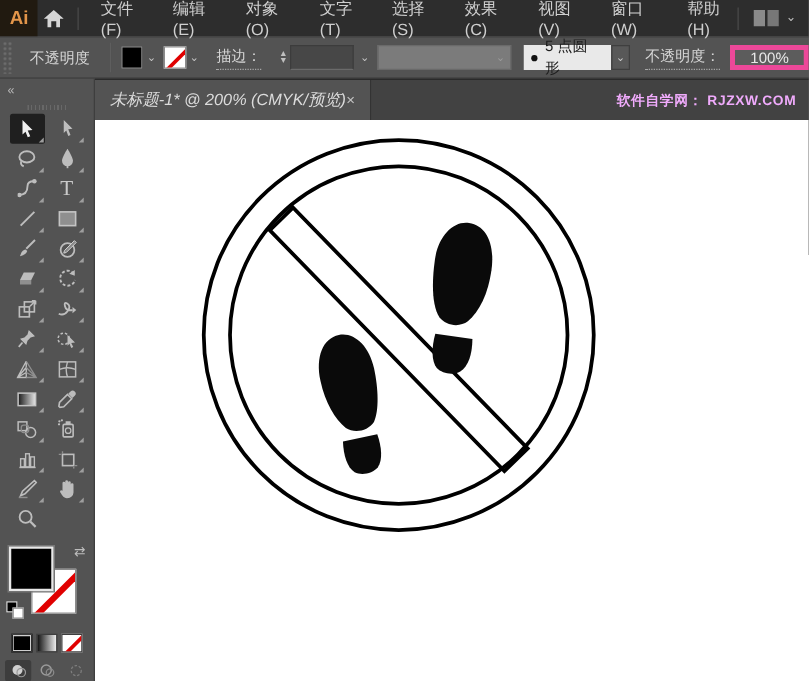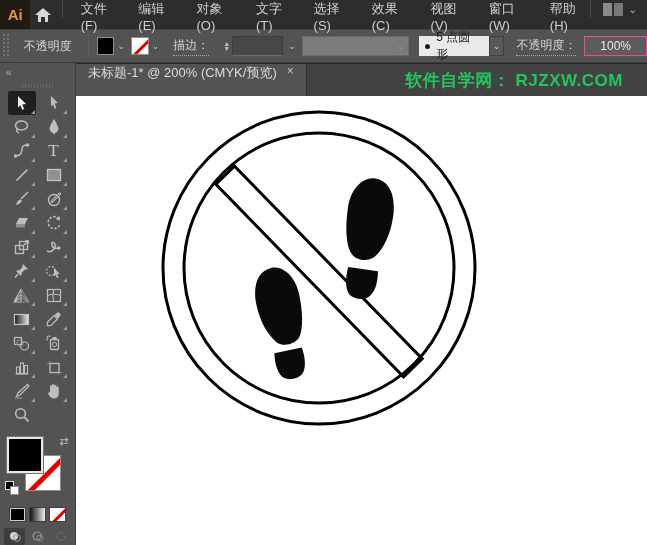--- a/index.html
+++ b/index.html
@@ -1,20 +1,20 @@
 <!DOCTYPE html>
 <html><head>
 <meta charset="utf-8">
 <style>
   * { margin:0; padding:0; box-sizing:border-box; }
   html,body { width:647px; height:545px; overflow:hidden;
     font-family:"Liberation Sans","DejaVu Sans",sans-serif; background:#535353; }
 
   
-  .menubar { height:29px; background:#2d2d2d; display:flex; align-items:flex-start; color:#cfcfcf; font-size:13px; }
+  .menubar { height:29px; background:#2d2d2d; display:flex; align-items:center; color:#cfcfcf; font-size:13px; }
   .ai-logo { width:36px; height:29px; background:#211a10; color:#e2954a; font-weight:bold;
     font-size:15px; display:flex; align-items:center; justify-content:center; }
   .home-btn { width:30px; height:29px; display:flex; align-items:center; justify-content:center; }
   .vsep { width:1px; height:18px; background:#4a4a4a; margin:0 6px; }
   .menu-items { display:flex; gap:25px; margin-left:12px; }
   .menu-items span { cursor:default; }
   .menubar-right { margin-left:auto; display:flex; align-items:center; gap:6px; padding-right:10px; }
   .ws-icon { display:inline-flex; gap:2px; }
   .ws-icon i { display:block; width:9px; height:13px; background:#8a8a8a; }
   .ws-icon i.b { width:9px; height:13px; background:#777; }
@@ -38,21 +38,21 @@
   .stroke-field { width:52px; margin:0 2px; }
   .combo-disabled { width:110px; height:20px; background:#7b7b7b; border:1px solid #6a6a6a;
     display:flex; align-items:center; justify-content:flex-end; color:#9c9c9c; font-size:9px; padding-right:4px; margin-right:10px;}
   .brush-combo { display:flex; height:20px; }
   .brush-face { background:#e9e9e9; color:#1d1d1d; height:20px; display:flex; align-items:center;
     padding:0 8px 0 6px; gap:6px; font-size:12px; }
   .brush-dot { width:5px; height:5px; border-radius:50%; background:#111; }
   .brush-chevbtn { width:16px; height:20px; background:#585858; border:1px solid #3f3f3f;
     display:flex; align-items:center; justify-content:center; color:#cfcfcf; font-size:9px; }
   .opacity-field { width:64px; display:flex; align-items:center; justify-content:center;
-    color:#e8e8e8; background:#5c5c5c; border:1px solid #ec4899; }
+    color:#e8e8e8; background:#5c5c5c; border:4px solid #ec4899; }
 
   
   .main { display:flex; height:482px; }
   .toolpanel { width:76px; background:#535353; border-right:1px solid #3e3e3e; display:flex; flex-direction:column; }
   .panel-head { height:18px; display:flex; align-items:center; padding-left:6px; color:#b5b5b5; font-size:10px; }
   .panel-grip { height:10px; display:flex; align-items:center; justify-content:center; }
   .panel-grip i { display:block; width:32px; height:4px;
     background-image:repeating-linear-gradient(90deg,#686868 0 1px,transparent 1px 3px); }
   .tools { display:grid; grid-template-columns:28px 28px; justify-content:center; column-gap:4px; }
   .tool { width:28px; height:24px; display:flex; align-items:center; justify-content:center; position:relative; }
@@ -78,25 +78,25 @@
   .pb.color { background:#000; box-shadow:inset 0 0 0 1px #cfcfcf; }
   .pb.grad { background:linear-gradient(90deg,#111,#eee); }
   .pb.nonep { background:#fff; position:relative; overflow:hidden; }
   .pb.nonep::after { content:""; position:absolute; left:-4px; top:5px; width:30px; height:3px; background:#e00000; transform:rotate(-45deg); }
   .moderow { display:flex; gap:2px; justify-content:center; margin-top:6px; }
   .mode { width:21px; height:17px; border-radius:2px; display:flex; align-items:center; justify-content:center; }
   .mode.active { background:#3d3d3d; }
 
   .docarea { display:flex; flex-direction:column; width:571px; }
   .tabstrip { height:33px; background:#424242; border-top:1px solid #2a2a2a; display:flex; align-items:stretch; }
-  .doc-tab { background:#535353; display:flex; gap:10px; padding:0 12px;
-    color:#dcdcdc; font-size:13px; border-right:1px solid #333; }
+  .doc-tab { background:#535353; display:flex; align-items:center; padding:0 12px;
+    color:#dcdcdc; font-size:13px; border-right:1px solid #333;font-style:italic; }
   .tab-close { color:#c4c4c4; font-size:12px; }
-  .watermark { margin-left:auto; display:flex; align-items:center; padding-right:24px;
-    color:#22c55e; font-size:17px; font-weight:bold; letter-spacing:.5px; }
+  .watermark { margin-left:auto; display:flex; align-items:center; padding-right:10px;
+    color:#f0abfc; font-size:11px; font-weight:bold; letter-spacing:.5px; }
   .canvas { flex:1; background:#ffffff; position:relative; }
   .canvas svg { position:absolute; left:0; top:0; }
 </style>
 </head>
 <body>
 
 <div class="menubar">
   <div class="ai-logo">Ai</div>
   <div class="home-btn">
     <svg width="16" height="14" viewBox="0 0 16 14">

